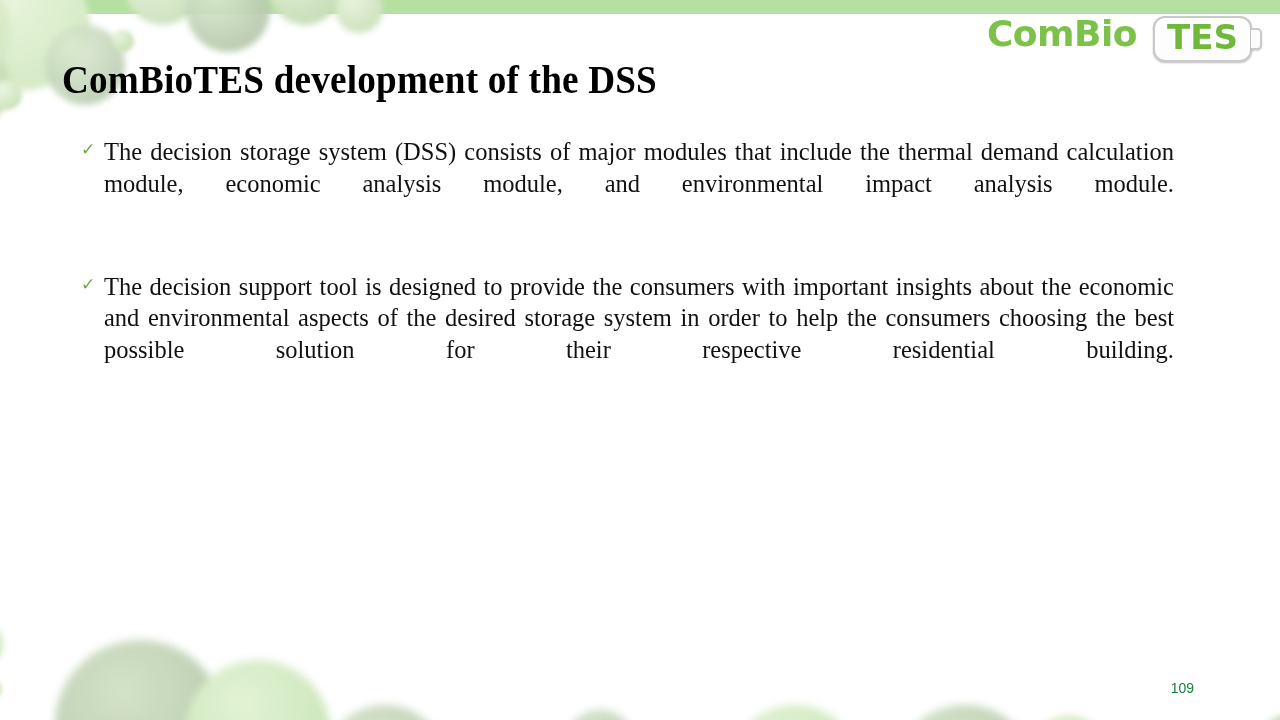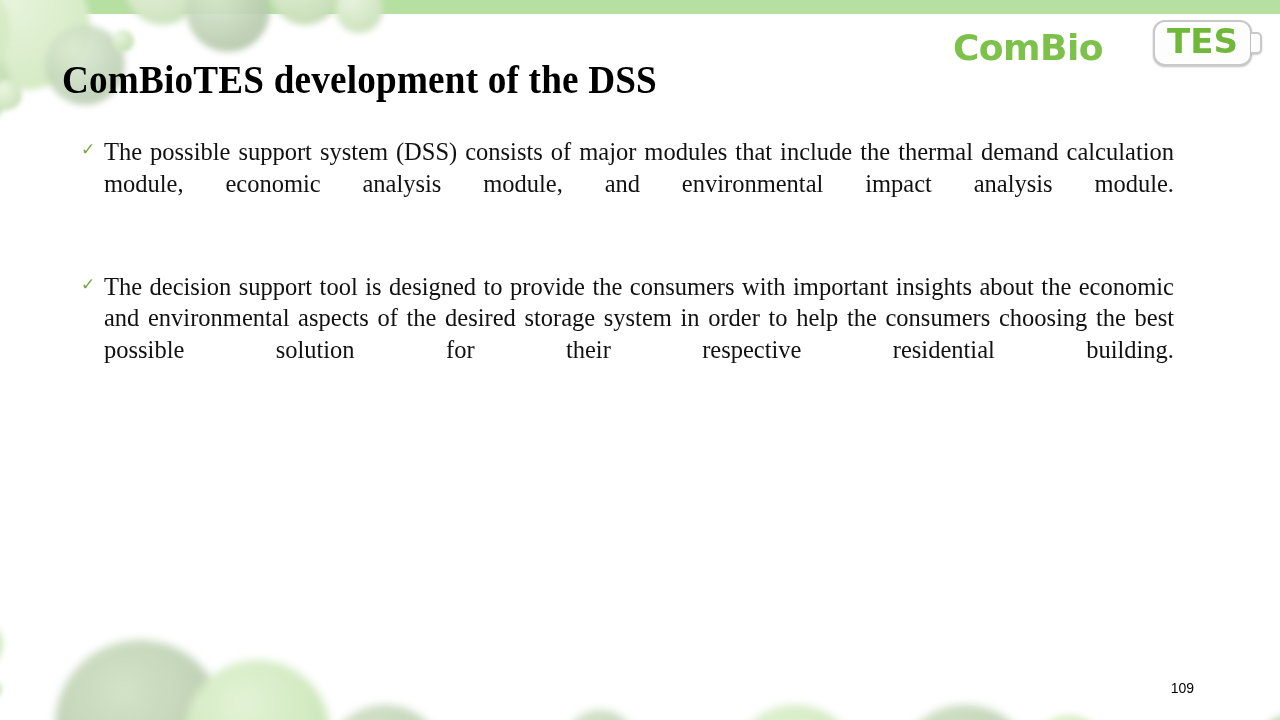--- a/index.html
+++ b/index.html
@@ -128,34 +128,33 @@
     width: 100%;
   }
 
   
   .page-number {
     position: absolute;
     right: 86px;
     bottom: 24px;
     font-family: "Liberation Sans", "DejaVu Sans", sans-serif;
     font-size: 14px;
-    color: #000000;
+    color: #15803d;
     z-index: 6;
   }
 
   
   .logo {
     position: absolute;
     right: 18px;
     top: 16px;
     height: 50px;
     display: flex;
-    align-items: flex-end;
+    align-items: flex-start;
     z-index: 6;
-    gap: 34px;
   }
   .logo-wordmark {
     font-family: "DejaVu Sans", sans-serif;
     font-size: 36px;
     font-weight: bold;
     letter-spacing: -0.5px;
     color: #7cc24a;
     line-height: 1;
     -webkit-text-stroke: 0px;
     text-shadow: 0 1px 0 rgba(255,255,255,0.9);
@@ -244,21 +243,21 @@
       <span class="logo-battery-nub"></span>
     </span>
   </div>
 
   <div class="title">ComBioTES development of the DSS</div>
 
   <div class="content">
 
     <div class="bullet-row">
       <span class="check-icon">✓</span>
-      <span class="bullet-text">The possible support system (DSS) consists of major modules that include the thermal demand calculation module, economic analysis module, and environmental impact analysis module.</span>
+      <span class="bullet-text">The decision storage system (DSS) consists of major modules that include the thermal demand calculation module, economic analysis module, and environmental impact analysis module.</span>
     </div>
 
     <div class="bullet-row">
       <span class="check-icon">✓</span>
       <span class="bullet-text">The decision support tool is designed to provide the consumers with important insights about the economic and environmental aspects of the desired storage system in order to help the consumers choosing the best possible solution for their respective residential building.</span>
     </div>
 
   </div>
 
   <div class="page-number">109</div>

